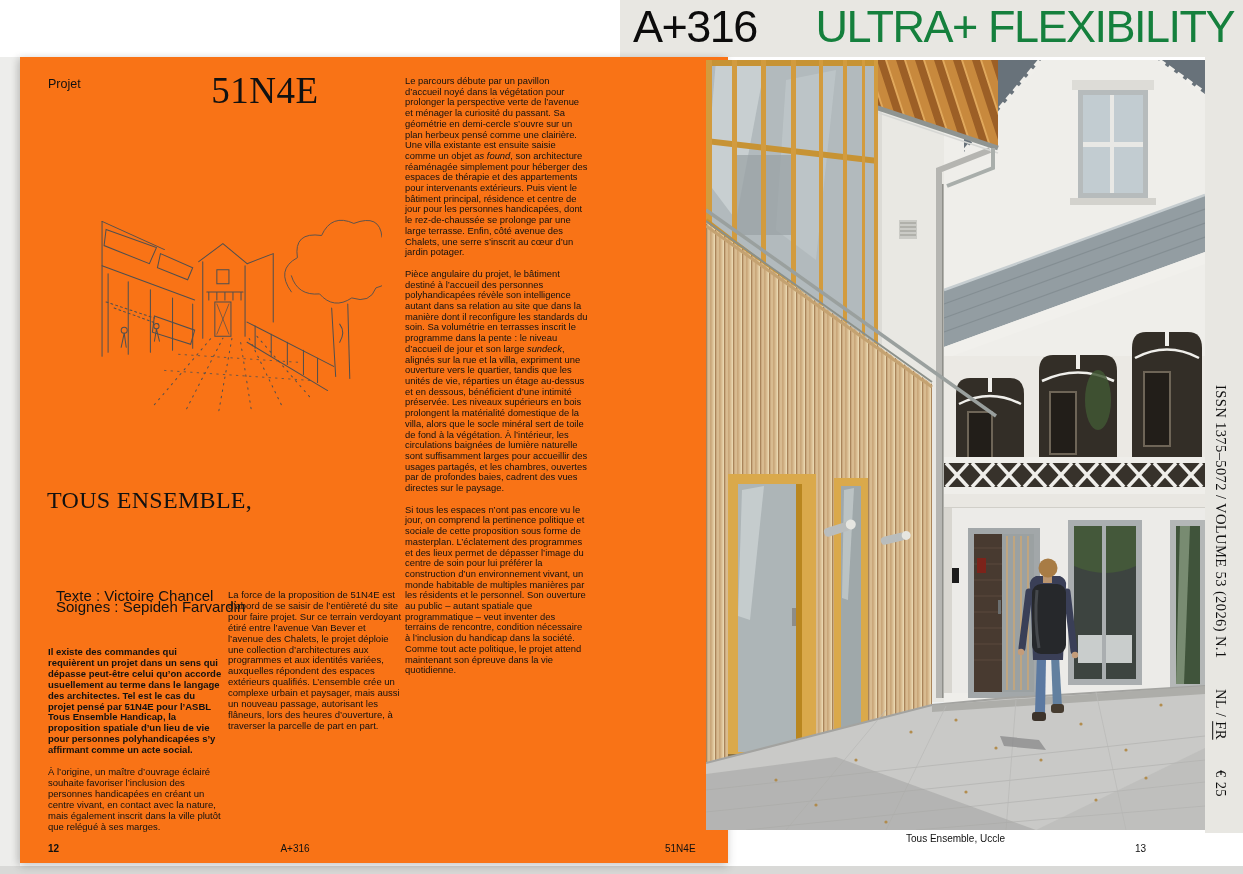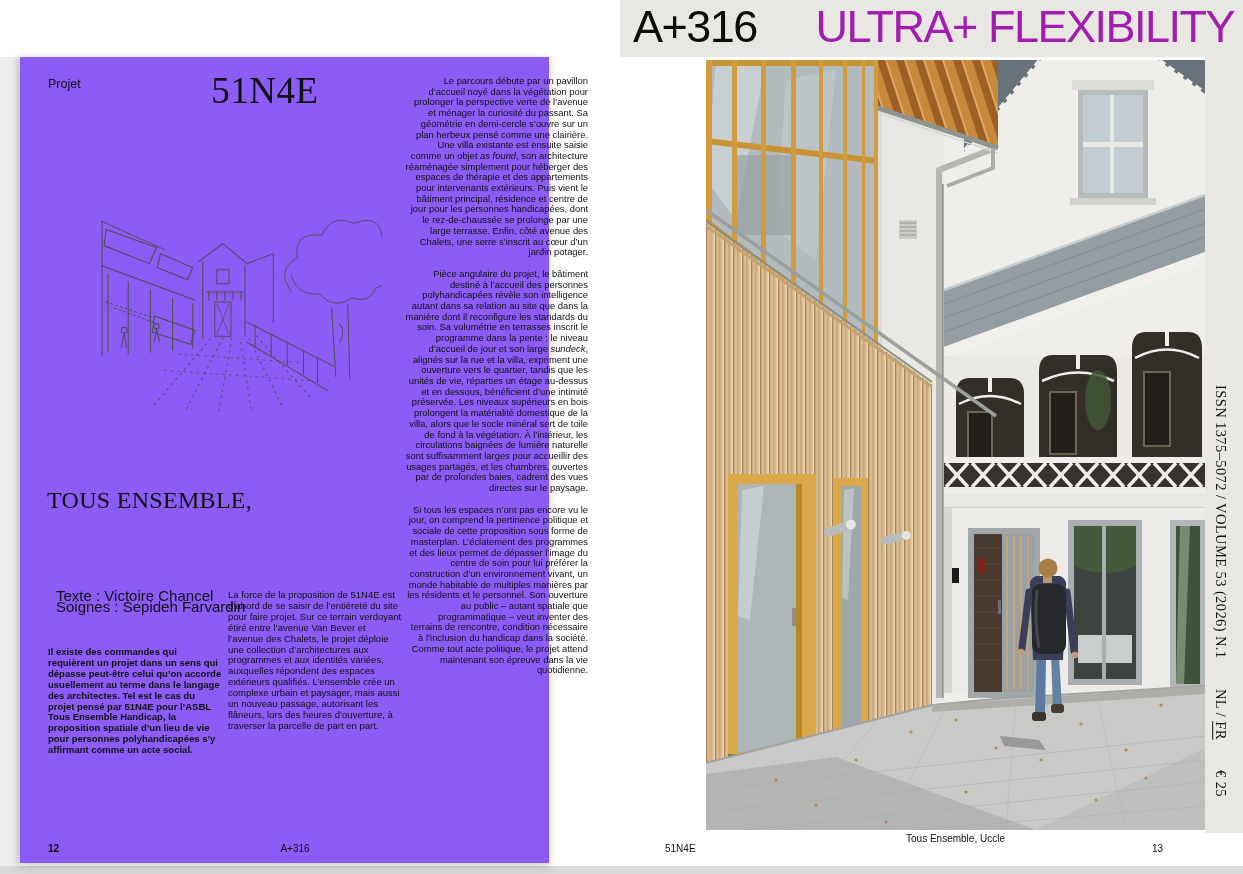--- a/index.html
+++ b/index.html
@@ -5,52 +5,52 @@
   html,body{margin:0;padding:0;}
   body{
     width:1243px;height:874px;position:relative;overflow:hidden;
     background:#ffffff;color:#111;
     font-family:"Liberation Sans",sans-serif;
     -webkit-font-smoothing:antialiased;
   }
   
   .header-band{position:absolute;left:620px;top:0;width:623px;height:57px;background:#e8e7e2;}
   .issue-no{position:absolute;left:13px;top:1px;font-size:45px;letter-spacing:-1.5px;color:#0c0c0c;}
-  .issue-theme{position:absolute;right:9px;top:1px;font-size:45px;letter-spacing:-1.5px;color:#a21caf;white-space:nowrap;}
+  .issue-theme{position:absolute;right:9px;top:1px;font-size:45px;letter-spacing:-1.5px;color:#15803d;white-space:nowrap;}
   
   .left-edge{position:absolute;left:0;top:57px;width:20px;height:809px;background:#ededeb;}
   .bottom-bar{position:absolute;left:0;top:866px;width:1243px;height:8px;background:#d9d9d7;}
   
-  .left-page{position:absolute;left:20px;top:57px;width:529px;height:806px;background:#8b5cf6;
+  .left-page{position:absolute;left:20px;top:57px;width:708px;height:806px;background:#f97316;
     box-shadow:-3px 0 7px rgba(0,0,0,.10), 0 4px 9px rgba(0,0,0,.16);}
   .kicker{position:absolute;left:28px;top:20px;font-size:12.5px;}
   .studio-name{position:absolute;left:130px;top:12px;width:230px;text-align:center;
     font-family:"Liberation Serif",serif;font-size:37px;letter-spacing:0.5px;}
   .sketch{position:absolute;left:74px;top:146px;width:288px;height:210px;}
   .article-title{position:absolute;left:27px;top:431px;width:380px;
     font-family:"Liberation Serif",serif;font-size:24px;line-height:1.04;letter-spacing:0.3px;}
   .credits{position:absolute;left:36px;top:533px;font-size:15px;line-height:11px;}
   .col{position:absolute;width:174px;font-size:9.5px;line-height:10.9px;}
   .col p{margin:0 0 11px 0;}
   .col .intro{font-weight:bold;}
   .col1{left:28px;top:570px;margin-top:20px;}
   .col2{left:208px;top:533px;}
-  .col3{left:385px;top:19px;width:183px;font-size:9.4px;line-height:10.7px;text-align:right;}
+  .col3{left:385px;top:19px;width:183px;font-size:9.4px;line-height:10.7px;}
   .lp-num{position:absolute;left:28px;top:786px;font-size:10px;font-weight:bold;}
   .lp-issue{position:absolute;left:165px;top:786px;width:220px;text-align:center;font-size:10px;}
   
   .photo{position:absolute;left:706px;top:60px;width:499px;height:770px;}
   .spine{position:absolute;left:1205px;top:57px;width:38px;height:776px;background:#e8e7e2;}
   .spine-text{writing-mode:vertical-rl;height:100%;box-sizing:border-box;padding-top:328px;
     margin-left:7px;font-family:"Liberation Serif",serif;font-size:14.5px;letter-spacing:0.4px;color:#101010;}
   .spine-gap{margin-top:26px;}
   .u-fr{text-decoration:underline;}
   .rf-studio{position:absolute;left:665px;top:843px;font-size:10px;}
   .rf-title{position:absolute;left:706px;top:833px;width:499px;text-align:center;font-size:10px;}
-  .rf-page{position:absolute;left:1135px;top:843px;width:45px;text-align:center;font-size:10px;}
+  .rf-page{position:absolute;left:1135px;top:843px;width:45px;text-align:left;font-size:10px;}
 </style>
 </head>
 <body>
 
 <div>
 
   <div class="header-band">
     <span class="issue-no">A+316</span>
     <span class="issue-theme">ULTRA+ FLEXIBILITY</span>
   </div>
@@ -94,20 +94,21 @@
       <div>TOUS ENSEMBLE,</div>
     </div>
 
     <div class="credits">
       <div>Texte : Victoire Chancel</div>
       <div>Soignes : Sepideh Farvardin</div>
     </div>
 
     <div class="col col1">
       <p class="intro">Il existe des commandes qui requièrent un projet dans un sens qui dépasse peut-être celui qu’on accorde usuellement au terme dans le langage des architectes. Tel est le cas du projet pensé par 51N4E pour l’ASBL Tous Ensemble Handicap, la proposition spatiale d’un lieu de vie pour personnes polyhandicapées s’y affirmant comme un acte social.</p>
+      <p>À l’origine, un maître d’ouvrage éclairé souhaite favoriser l’inclusion des personnes handicapées en créant un centre vivant, en contact avec la nature, mais également inscrit dans la ville plutôt que relégué à ses marges.</p>
     </div>
 
     <div class="col col2">
       <p>La force de la proposition de 51N4E est d’abord de se saisir de l’entièreté du site pour faire projet. Sur ce terrain verdoyant étiré entre l’avenue Van Bever et l’avenue des Chalets, le projet déploie une collection d’architectures aux programmes et aux identités variées, auxquelles répondent des espaces extérieurs qualifiés. L’ensemble crée un complexe urbain et paysager, mais aussi un nouveau passage, autorisant les flâneurs, lors des heures d’ouverture, à traverser la parcelle de part en part.</p>
     </div>
 
     <div class="col col3">
       <p>Le parcours débute par un pavillon d’accueil noyé dans la végétation pour prolonger la perspective verte de l’avenue et ménager la curiosité du passant. Sa géométrie en demi-cercle s’ouvre sur un plan herbeux pensé comme une clairière. Une villa existante est ensuite saisie comme un objet <i>as found</i>, son architecture réaménagée simplement pour héberger des espaces de thérapie et des appartements pour intervenants extérieurs. Puis vient le bâtiment principal, résidence et centre de jour pour les personnes handicapées, dont le rez-de-chaussée se prolonge par une large terrasse. Enfin, côté avenue des Chalets, une serre s’inscrit au cœur d’un jardin potager.</p>
       <p>Pièce angulaire du projet, le bâtiment destiné à l’accueil des personnes polyhandicapées révèle son intelligence autant dans sa relation au site que dans la manière dont il reconfigure les standards du soin. Sa volumétrie en terrasses inscrit le programme dans la pente : le niveau d’accueil de jour et son large <i>sundeck</i>, alignés sur la rue et la villa, expriment une ouverture vers le quartier, tandis que les unités de vie, réparties un étage au-dessus et en dessous, bénéficient d’une intimité préservée. Les niveaux supérieurs en bois prolongent la matérialité domestique de la villa, alors que le socle minéral sert de toile de fond à la végétation. À l’intérieur, les circulations baignées de lumière naturelle sont suffisamment larges pour accueillir des usages partagés, et les chambres, ouvertes par de profondes baies, cadrent des vues directes sur le paysage.</p>
       <p>Si tous les espaces n’ont pas encore vu le jour, on comprend la pertinence politique et sociale de cette proposition sous forme de masterplan. L’éclatement des programmes et des lieux permet de dépasser l’image du centre de soin pour lui préférer la construction d’un environnement vivant, un monde habitable de multiples manières par les résidents et le personnel. Son ouverture au public – autant spatiale que programmatique – veut inventer des terrains de rencontre, condition nécessaire à l’inclusion du handicap dans la société. Comme tout acte politique, le projet attend maintenant son épreuve dans la vie quotidienne.</p>

